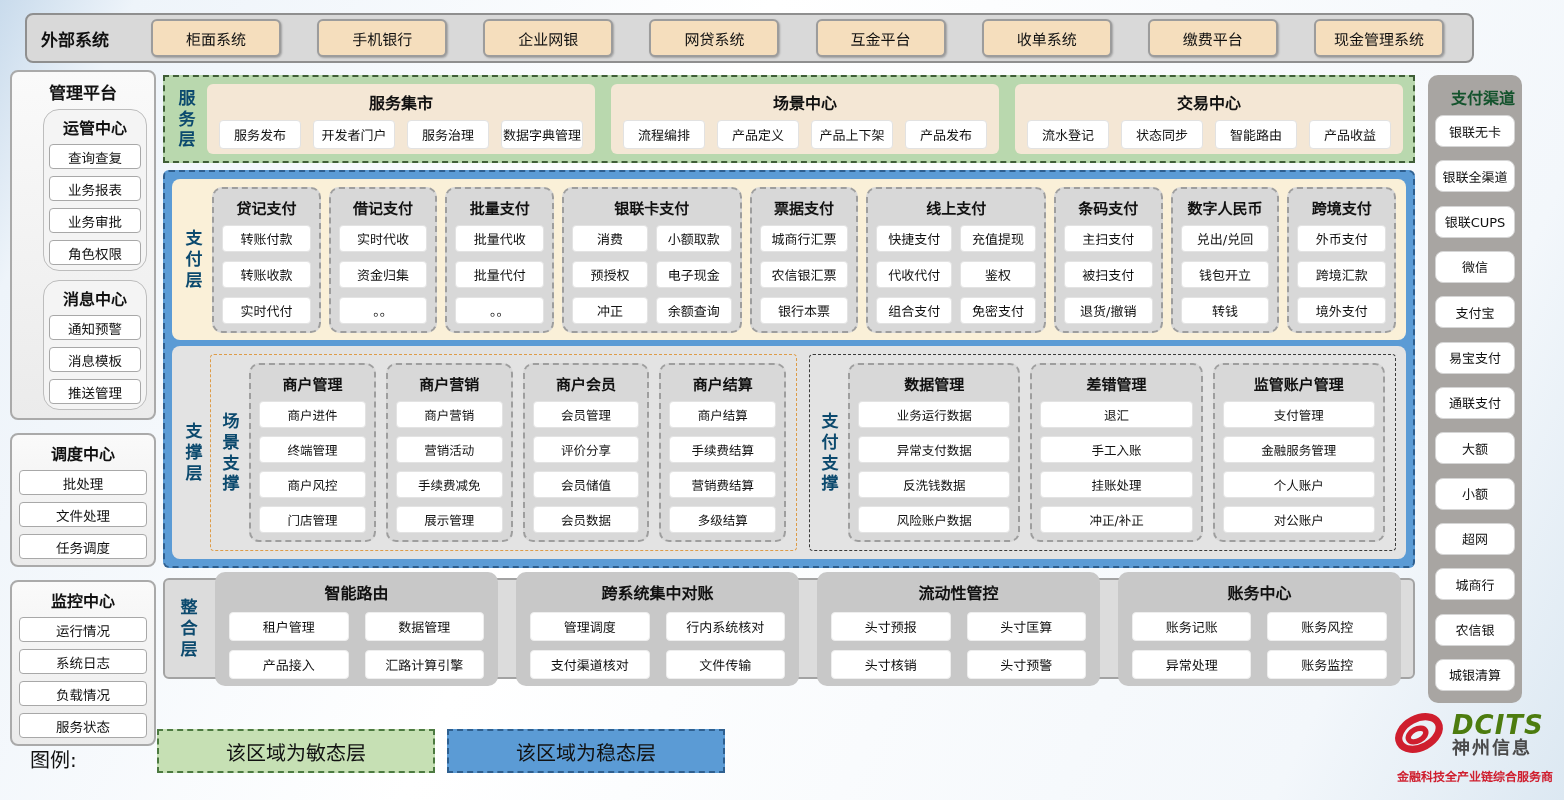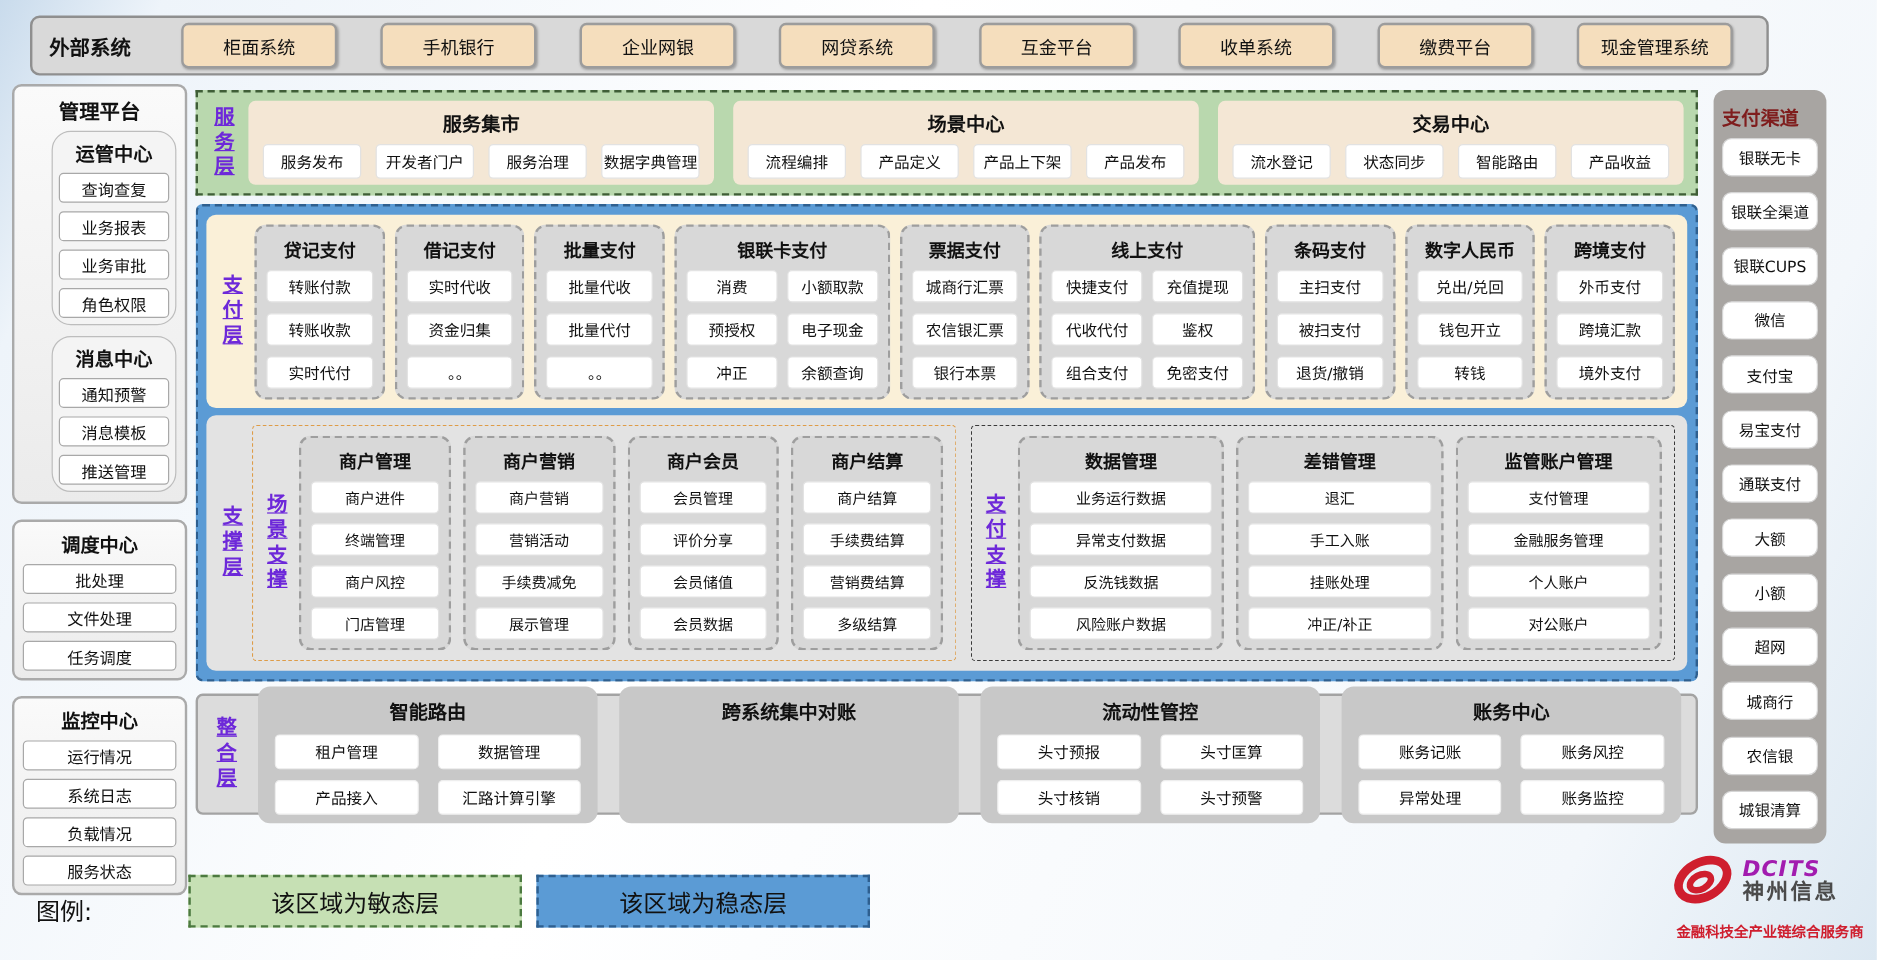--- a/index.html
+++ b/index.html
@@ -12,23 +12,22 @@
   .canvas{position:relative;width:1564px;height:800px;}
 
   
   .wbtn{
     background:#ffffff;border:1px solid #b9b9b9;border-radius:4px;
     display:flex;align-items:center;justify-content:center;
     font-size:13px;color:#111;white-space:nowrap;height:25px;
   }
   .vlabel{
     font-weight:bold;font-size:17px;line-height:1.22;
-    width:1.18em;word-break:break-all;text-align:center;color:#6d28d9;
+    width:1.18em;word-break:break-all;text-align:center;color:#0c4a6e;
     flex:0 0 auto;
-    text-decoration:underline;
   }
   .col-title{font-weight:bold;font-size:15px;text-align:center;margin:1px 0 7px;white-space:nowrap;}
   .col-items{display:grid;grid-template-columns:1fr;gap:9px;}
 
   
   .ext-bar{
     position:absolute;left:25px;top:13px;width:1449px;height:50px;box-sizing:border-box;
     background:#d9d9d9;border:2px solid #8f8f8f;border-radius:8px;
     display:flex;align-items:center;padding:0 10px 0 14px;
   }
@@ -119,40 +118,40 @@
   .intg-title{text-align:center;font-weight:bold;font-size:16px;margin:1px 0 8px;}
   .intg-items{display:grid;grid-template-columns:1fr 1fr;gap:9px 16px;}
   .intg .wbtn{height:27px;border-color:#eee;}
 
   
   .rsb{
     position:absolute;left:1428px;top:75px;width:94px;height:628px;box-sizing:border-box;
     background:#a8a5a2;border-radius:10px;padding:10px 7px 12px;
     display:flex;flex-direction:column;
   }
-  .rsb-title{color:#7f1d1d;font-weight:bold;font-size:16px;text-align:left;margin-bottom:6px;white-space:nowrap;}
+  .rsb-title{color:#14532d;font-weight:bold;font-size:16px;text-align:right;margin-bottom:6px;white-space:nowrap;}
   .rsb-items{flex:1;display:flex;flex-direction:column;justify-content:space-between;}
   .rsb .wbtn{height:30px;border-radius:8px;border-color:#d5d5d5;font-size:13px;}
 
   
   .legend{position:absolute;left:30px;top:729px;display:flex;align-items:flex-end;}
   .legend-label{font-size:20px;width:127px;}
   .legend-box{
     width:278px;height:44px;box-sizing:border-box;margin-right:12px;
     display:flex;align-items:center;justify-content:center;
     font-size:20px;font-weight:500;
   }
   .legend-box.agile{background:#c6e0b4;border:2px dashed #4c7a40;}
   .legend-box.stable-box{background:#5b9bd5;border:2.5px dashed #2e5f8f;}
 
   
   .logo{position:absolute;left:1390px;top:706px;width:170px;}
   .logo-row{display:flex;align-items:center;gap:4px;}
   .logo-text{display:flex;flex-direction:column;line-height:1.05;}
-  .logo-brand{color:#a21caf;font-weight:bold;font-style:italic;font-size:18px;letter-spacing:1px;}
+  .logo-brand{color:#4d7c0f;font-weight:bold;font-style:italic;font-size:26px;letter-spacing:1px;}
   .logo-name{color:#4b4b4b;font-weight:bold;font-size:18px;letter-spacing:2px;}
   .logo-tagline{color:#cf1e2e;font-weight:bold;font-size:12px;white-space:nowrap;margin-top:3px;text-align:center;}
 </style>
 </head>
 <body>
 
 <div class="canvas">
 
   <div class="ext-bar">
     <div class="ext-label">外部系统</div>
@@ -452,20 +451,27 @@
             <div class="intg-items">
 
             <div class="wbtn">租户管理</div>
               <div class="wbtn">数据管理</div>
               <div class="wbtn">产品接入</div>
               <div class="wbtn">汇路计算引擎</div>
             </div>
           </div>
           <div class="intg-panel">
             <div class="intg-title">跨系统集中对账</div>
+            <div class="intg-items">
+
+            <div class="wbtn">管理调度</div>
+              <div class="wbtn">行内系统核对</div>
+              <div class="wbtn">支付渠道核对</div>
+              <div class="wbtn">文件传输</div>
+            </div>
           </div>
           <div class="intg-panel">
             <div class="intg-title">流动性管控</div>
             <div class="intg-items">
 
             <div class="wbtn">头寸预报</div>
               <div class="wbtn">头寸匡算</div>
               <div class="wbtn">头寸核销</div>
               <div class="wbtn">头寸预警</div>
             </div>

